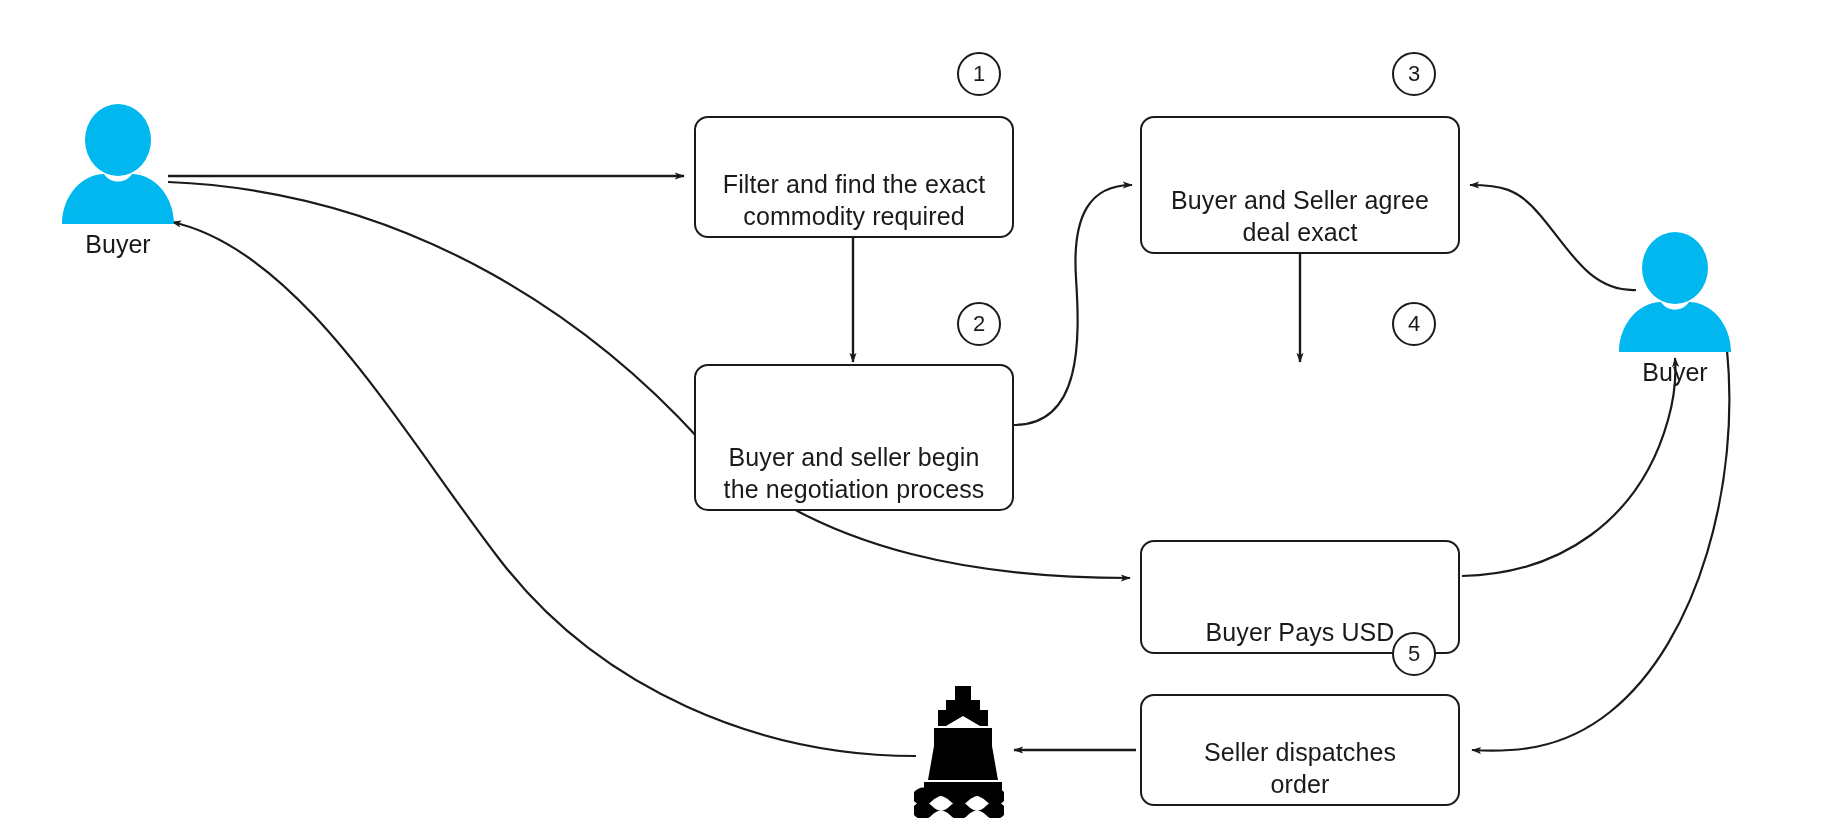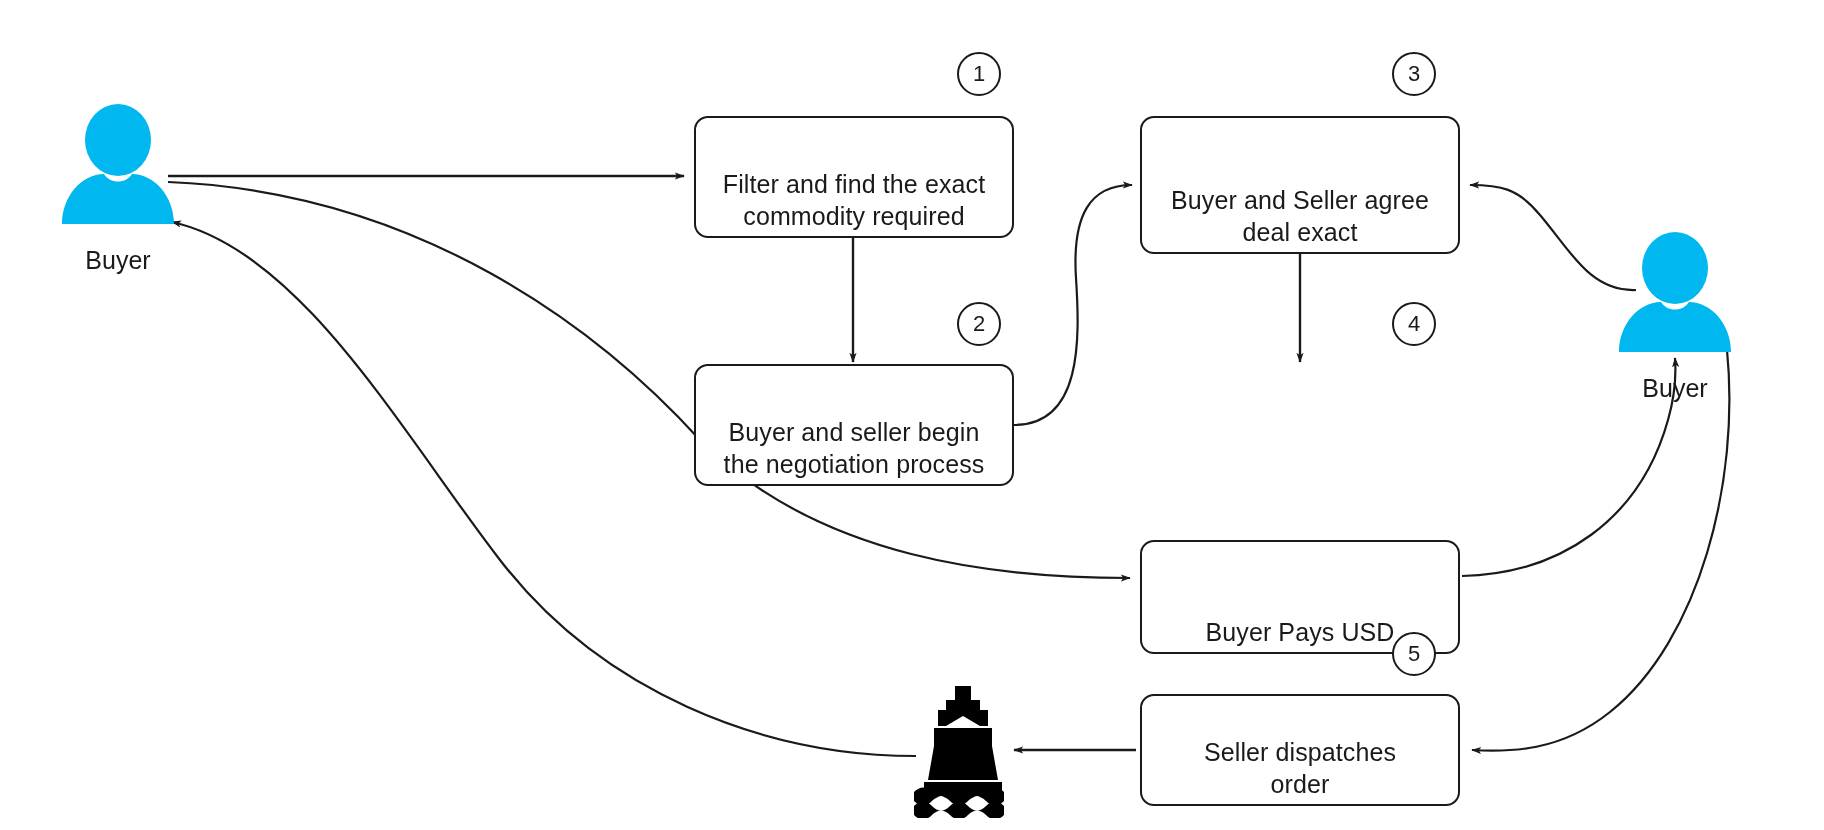--- a/index.html
+++ b/index.html
@@ -70,21 +70,21 @@
   }
   .actor-glyph {
     display: block;
     width: 120px;
     height: 122px;
   }
   .actor-label {
     display: block;
     font-size: 25px;
     color: #1a1a1a;
-    margin-top: 20px;
+    margin-top: 4px;
     white-space: nowrap;
   }
   .ship {
     position: absolute;
     width: 108px;
     height: 132px;
   }
 </style>
 </head>
 <body>
@@ -148,21 +148,21 @@
   </div>
 
   <div class="node" style="left:694px; top:116px; width:320px; height:122px;">
     <span class="node-text">Filter and find the exact
 commodity required</span>
   </div>
   <div class="step-badge" style="left:957px; top:52px;">
     <span>1</span>
   </div>
 
-  <div class="node" style="left:694px; top:364px; width:320px; height:122px;">
+  <div class="node" style="left:694px; top:364px; width:320px; height:147px;">
     <span class="node-text">Buyer and seller begin
 the negotiation process</span>
   </div>
   <div class="step-badge" style="left:957px; top:302px;">
     <span>2</span>
   </div>
 
   <div class="node" style="left:1140px; top:116px; width:320px; height:138px;">
     <span class="node-text">Buyer and Seller agree
 deal exact</span>

